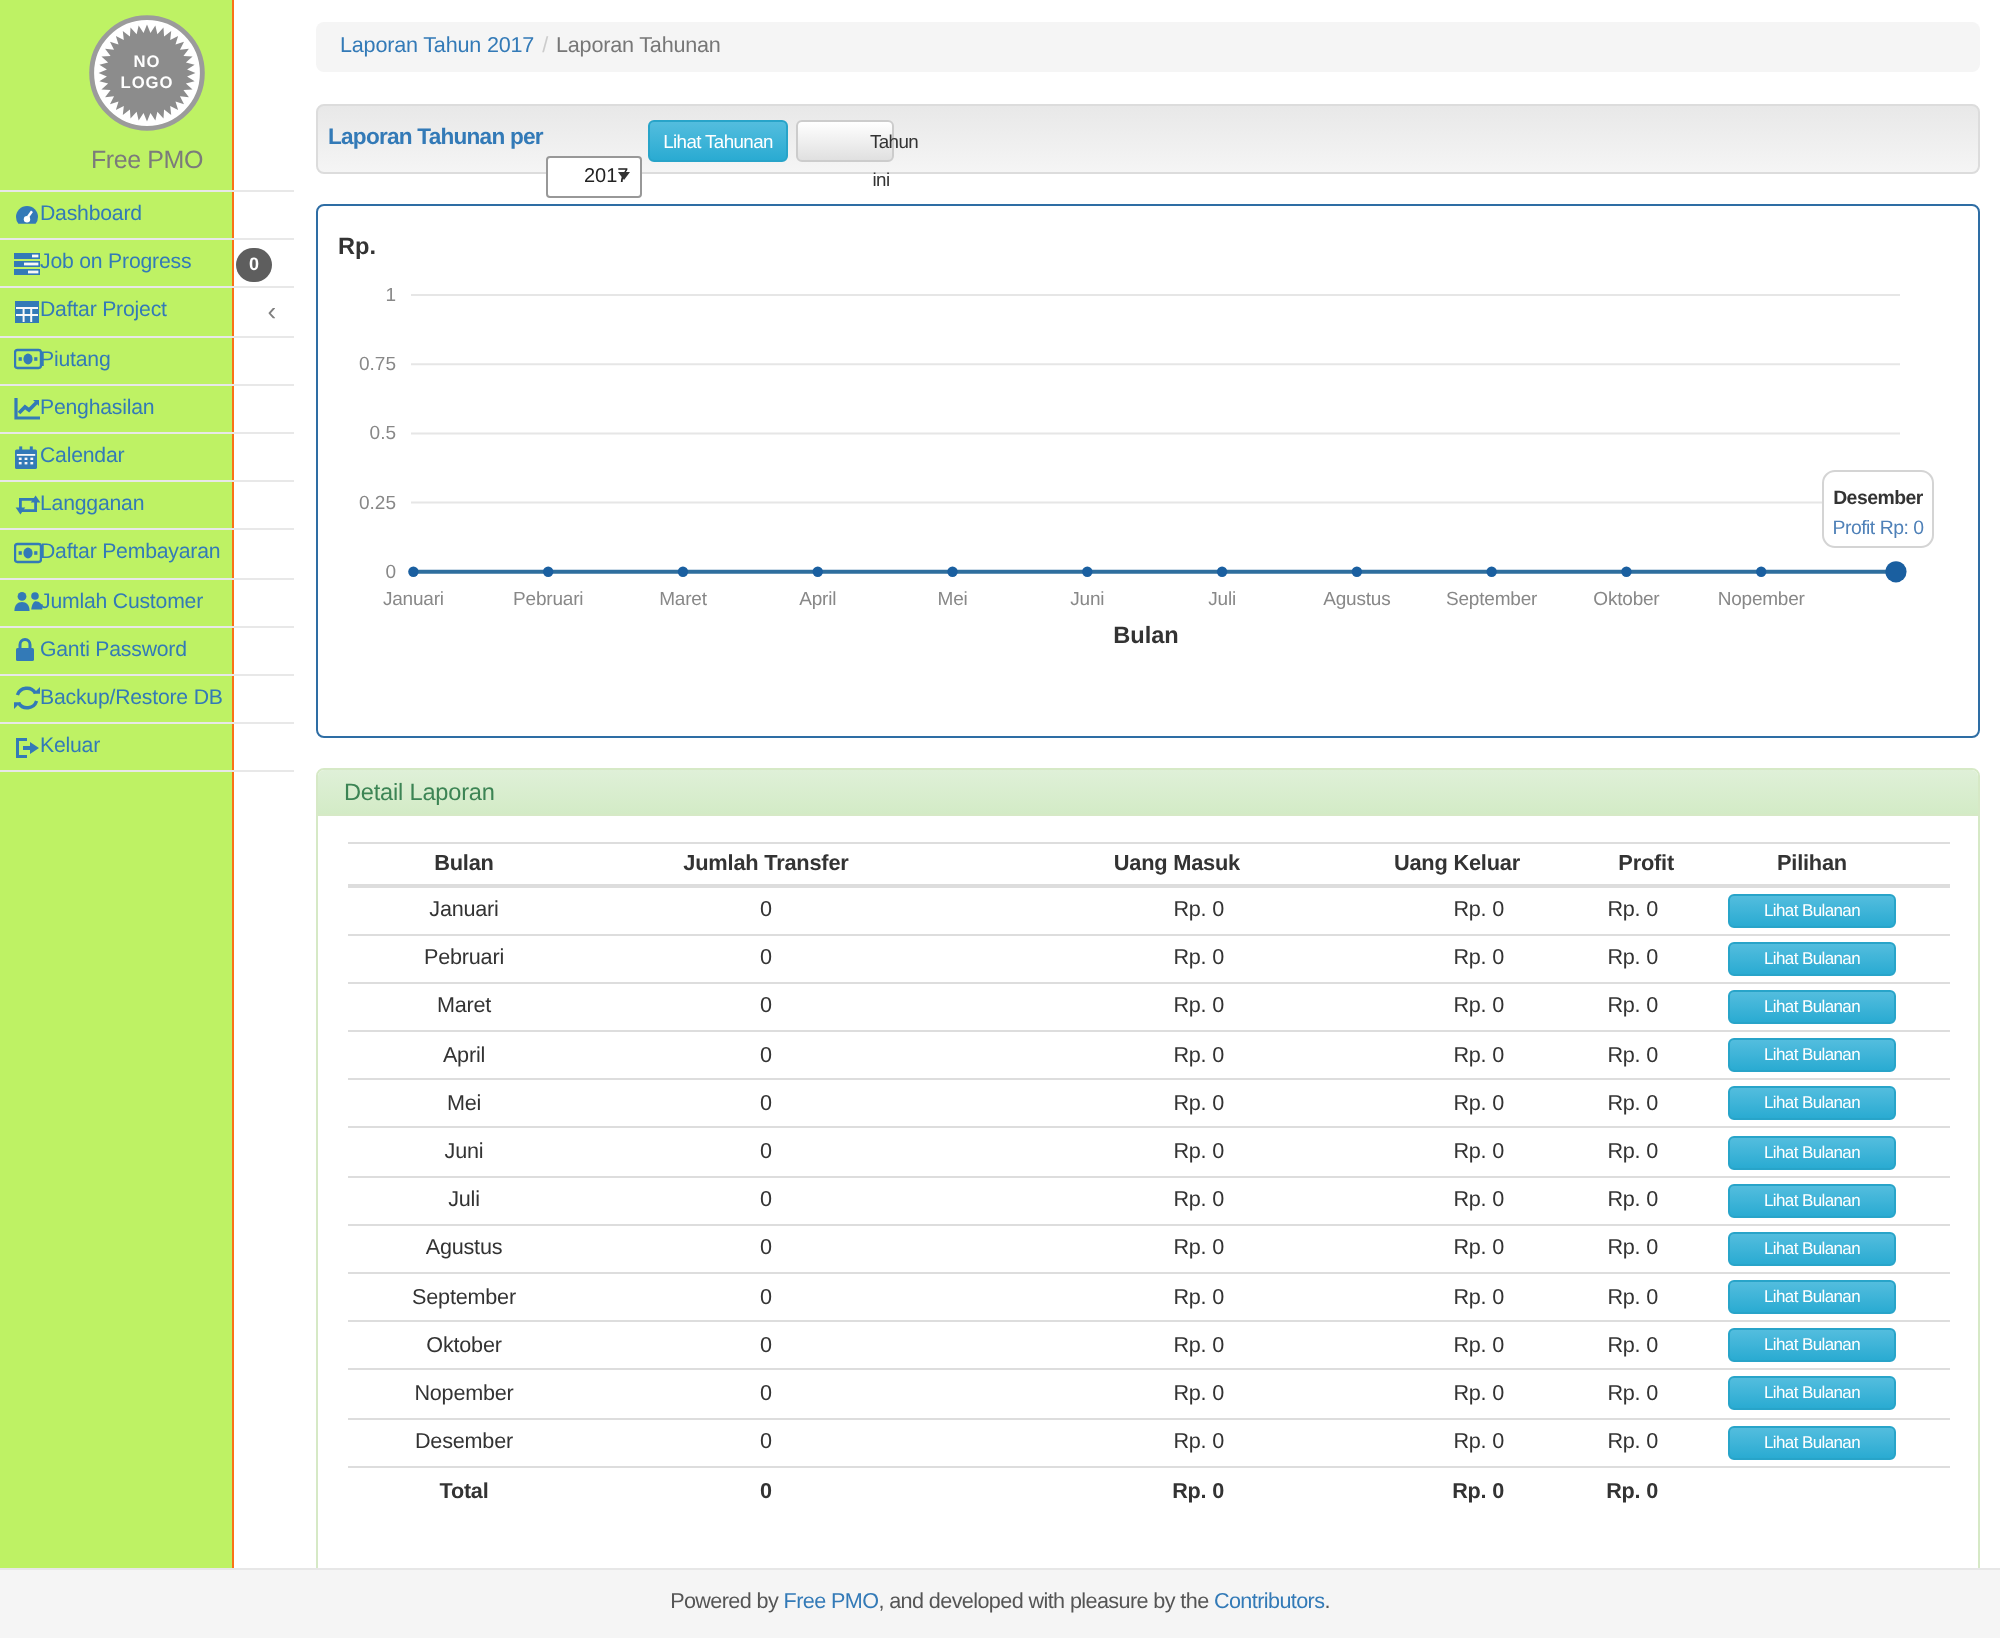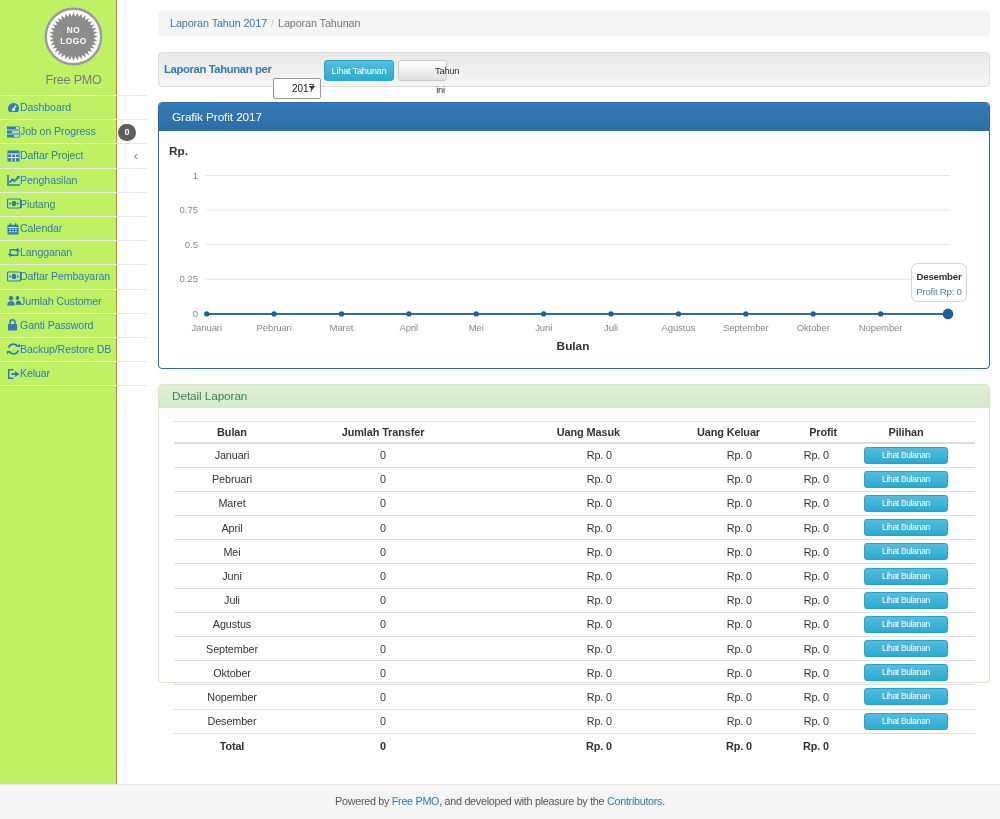--- a/index.html
+++ b/index.html
@@ -24,21 +24,21 @@
 #well .sel .ar { position:absolute; right:5px; top:7px; width:0; height:0; border-left:3.5px solid transparent; border-right:3.5px solid transparent; border-top:4px solid #333; }
 .btn { display:inline-block; text-align:center; border-radius:3px; font-size:9.4px; letter-spacing:-0.3px; }
 .btn-info { background:linear-gradient(to bottom,#53bdde 0,#2aabd2 100%); border:1px solid #28a4c9; color:#fff; }
 .btn-default { background:linear-gradient(to bottom,#fff 0,#e0e0e0 100%); border:1px solid #ccc; color:#333;padding-left:36px; }
 #well .b1 { position:absolute; left:165px; top:7px; width:70px; height:21px; line-height:19px; }
 #well .b2 { position:absolute; left:239px; top:7px; width:49px; height:21px; line-height:19px; }
 
 .panel { position:absolute; left:158px; width:832px; border-radius:4px; background:#fff; }
 #p1 { top:102px; height:266.5px; border:1px solid #2e6da4; }
 #p1 .hd { height:28px; background:linear-gradient(to bottom,#337ab7 0,#2e6da4 100%); border-radius:3px 3px 0 0; color:#fff; font-size:11.8px; line-height:28px; padding-left:13px; letter-spacing:-0.1px; }
-#p2 { top:384px; height:299px; border:1px solid #d6e9c6; }
+#p2 { top:384px; height:435px; border:1px solid #d6e9c6; }
 #p2 .hd { height:23px; background:linear-gradient(to bottom,#dff0d8 0,#d3ebc6 100%); border-radius:3px 3px 0 0; color:#3c8454; font-size:11.8px; line-height:23px; padding-left:13px; letter-spacing:-0.1px; border-bottom:1px solid #d6e9c6; }
 
 #tbl { position:absolute; left:15px; top:36px; width:801px; border-collapse:collapse; font-size:10.8px; color:#333; letter-spacing:-0.1px; }
 #tbl th { border-top:1px solid #ddd; border-bottom:2px solid #ddd; height:21.5px; font-size:10.9px; }
 #tbl td { border-top:1px solid #ddd; height:24.2px; padding:0 8px; }
 #tbl tbody tr:first-child td { border-top:none; }
 #tbl .c1 { width:116px; text-align:center; }
 #tbl .c2 { width:186px; text-align:center; }
 #tbl .c3 { width:144px; text-align:right; }
 #tbl .c4 { width:140px; text-align:right; }
@@ -92,35 +92,35 @@
             <line x1="1" y1="4" x2="12" y2="4"></line>
             <line x1="1" y1="7.5" x2="12" y2="7.5"></line>
             <line x1="4.8" y1="4" x2="4.8" y2="11"></line>
             <line x1="8.6" y1="4" x2="8.6" y2="11"></line>
           </g>
         </svg>
         <span class="tx">Daftar Project</span>
         <span class="chev">‹</span>
       </div>
       <div class="it">
-        <svg width="13" height="12" viewBox="0 0 13 12">
-          <path fill="none" stroke="#337ab7" stroke-width="1.6" d="M1 1 L1 11 L13 11"></path>
-          <path fill="none" stroke="#337ab7" stroke-width="1.8" d="M2.5 8.5 L5.5 5.5 L7.5 7 L11.5 3"></path>
-          <path fill="#337ab7" d="M9.5 2 L12.5 2 L12.5 5 Z"></path>
-        </svg>
-        <span class="tx">Penghasilan</span>
-      </div>
-      <div class="it">
         <svg width="14" height="11" viewBox="0 0 14 11">
           <rect x="0.5" y="1" width="13" height="9" rx="1.2" fill="none" stroke="#337ab7" stroke-width="1.2"></rect>
           <ellipse cx="7" cy="5.5" rx="2.3" ry="2.7" fill="#337ab7"></ellipse>
           <rect x="2.3" y="4.6" width="1.6" height="1.8" fill="#337ab7"></rect>
           <rect x="10.1" y="4.6" width="1.6" height="1.8" fill="#337ab7"></rect>
         </svg>
         <span class="tx">Piutang</span>
+      </div>
+      <div class="it">
+        <svg width="13" height="12" viewBox="0 0 13 12">
+          <path fill="none" stroke="#337ab7" stroke-width="1.6" d="M1 1 L1 11 L13 11"></path>
+          <path fill="none" stroke="#337ab7" stroke-width="1.8" d="M2.5 8.5 L5.5 5.5 L7.5 7 L11.5 3"></path>
+          <path fill="#337ab7" d="M9.5 2 L12.5 2 L12.5 5 Z"></path>
+        </svg>
+        <span class="tx">Penghasilan</span>
       </div>
       <div class="it">
         <svg width="12" height="12" viewBox="0 0 12 12">
           <rect x="0.5" y="1.8" width="11" height="9.7" rx="0.8" fill="#337ab7"></rect>
           <rect x="2.6" y="0.2" width="1.5" height="2.8" fill="#337ab7"></rect>
           <rect x="7.9" y="0.2" width="1.5" height="2.8" fill="#337ab7"></rect>
           <rect x="1.4" y="4" width="9.2" height="0.9" fill="#f8f8f8"></rect>
           <g fill="#f8f8f8">
             <rect x="2.4" y="5.8" width="1.4" height="1.2"></rect>
             <rect x="5.3" y="5.8" width="1.4" height="1.2"></rect>
@@ -192,21 +192,20 @@
 <div id="bc"><a>Laporan Tahun 2017</a><span class="sep">/</span>Laporan Tahunan</div>
 
 <div id="well">
   <span class="lbl">Laporan Tahunan per</span>
   <span class="sel">2017<span class="ar"></span></span>
   <span class="btn btn-info b1">Lihat Tahunan</span>
   <span class="btn btn-default b2">Tahun ini</span>
 </div>
 
 <div class="panel" id="p1">
-  <div class="hd">Grafik Profit 2017</div>
   <div style="position:relative;">
     <svg width="830" height="237" id="chart">
         <line x1="46.5" y1="44.5" x2="791" y2="44.5" stroke="#e6e6e6" stroke-width="1"></line>
         <text x="39" y="47.5" text-anchor="end" font-size="9.5" fill="#888">1</text>
         <line x1="46.5" y1="79.1" x2="791" y2="79.1" stroke="#e6e6e6" stroke-width="1"></line>
         <text x="39" y="82.1" text-anchor="end" font-size="9.5" fill="#888">0.75</text>
         <line x1="46.5" y1="113.7" x2="791" y2="113.7" stroke="#e6e6e6" stroke-width="1"></line>
         <text x="39" y="116.7" text-anchor="end" font-size="9.5" fill="#888">0.5</text>
         <line x1="46.5" y1="148.3" x2="791" y2="148.3" stroke="#e6e6e6" stroke-width="1"></line>
         <text x="39" y="151.3" text-anchor="end" font-size="9.5" fill="#888">0.25</text>

